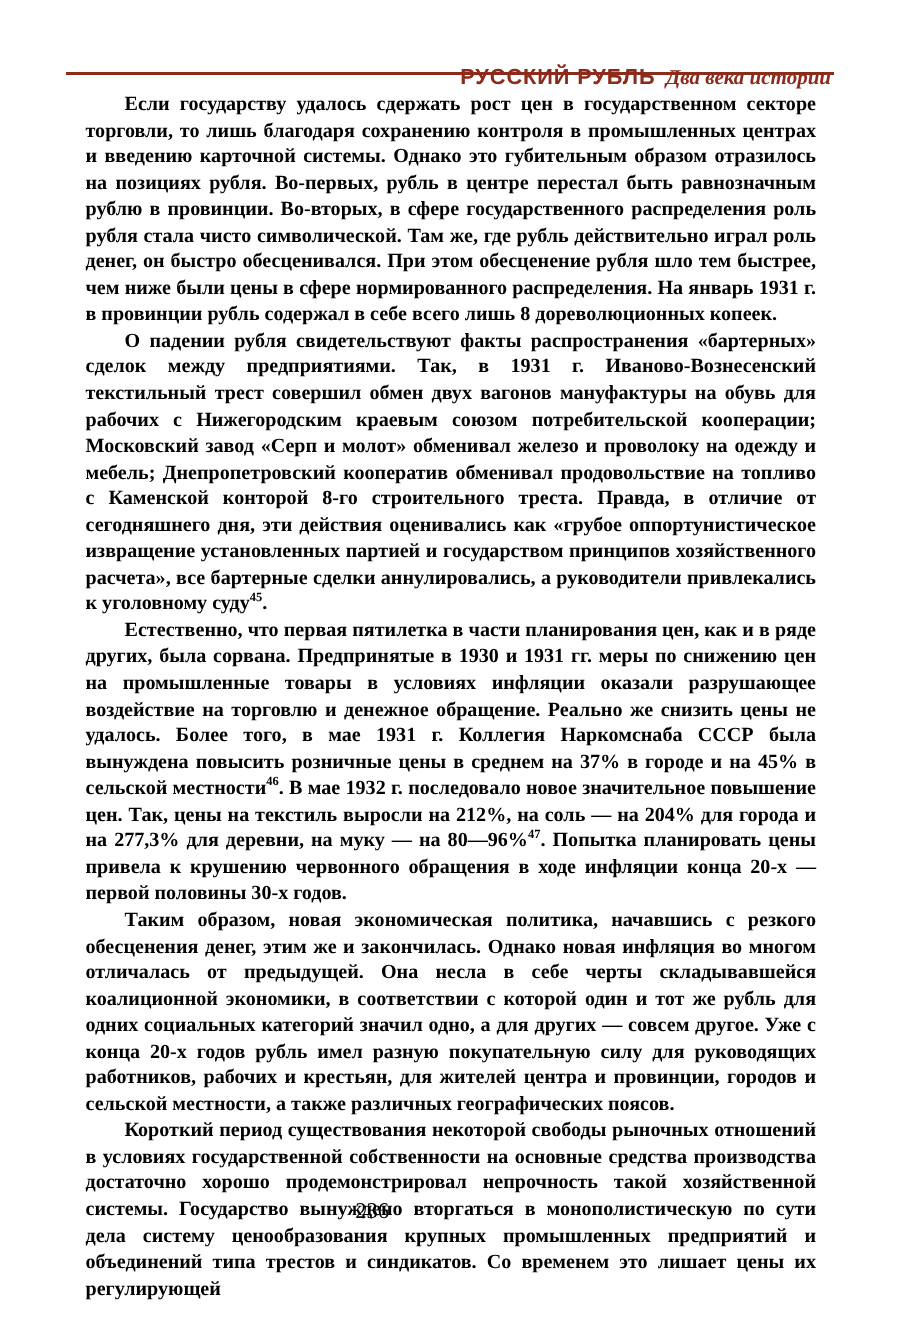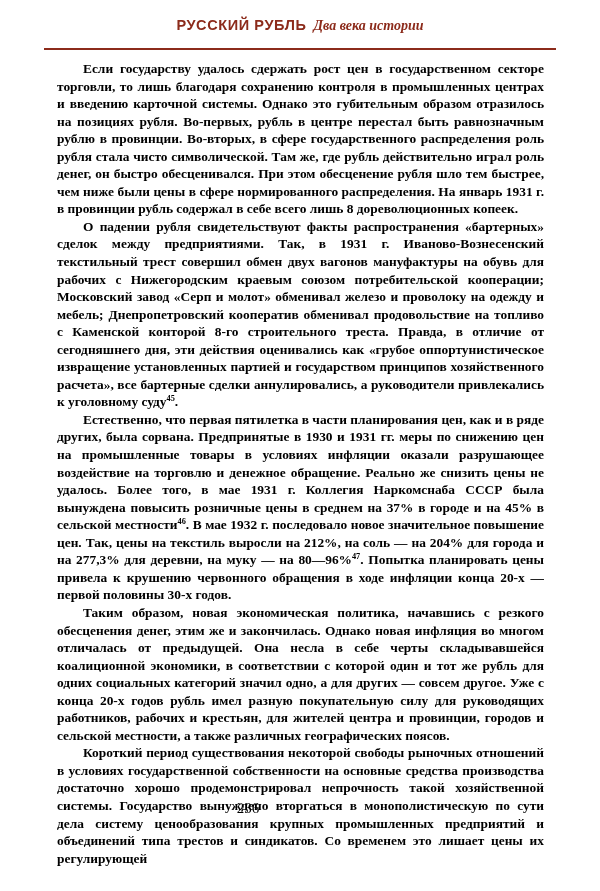--- a/index.html
+++ b/index.html
@@ -22,24 +22,24 @@
     width: 600px;
     height: 891px;
     box-sizing: border-box;
     padding: 0;
     background: #ffffff;
   }
 
   
   .running-head {
     position: absolute;
-    top: 16px;
+    top: 43px;
     left: 46px;
     width: 508px;
-    text-align: center;
+    text-align: right;
     white-space: nowrap;
   }
   .rh-title {
     font-family: "Liberation Sans", "DejaVu Sans", sans-serif;
     font-weight: bold;
     font-size: 14.5px;
     letter-spacing: 0.6px;
     color: #8c2b1b;
   }
   .rh-sub {

